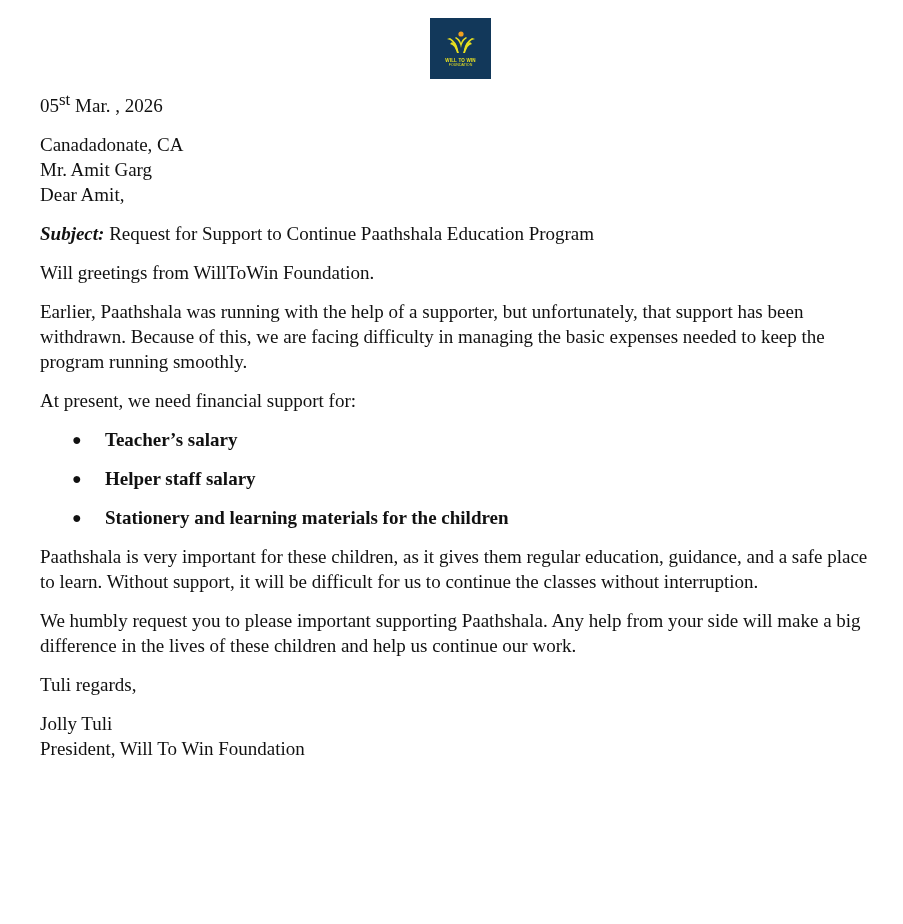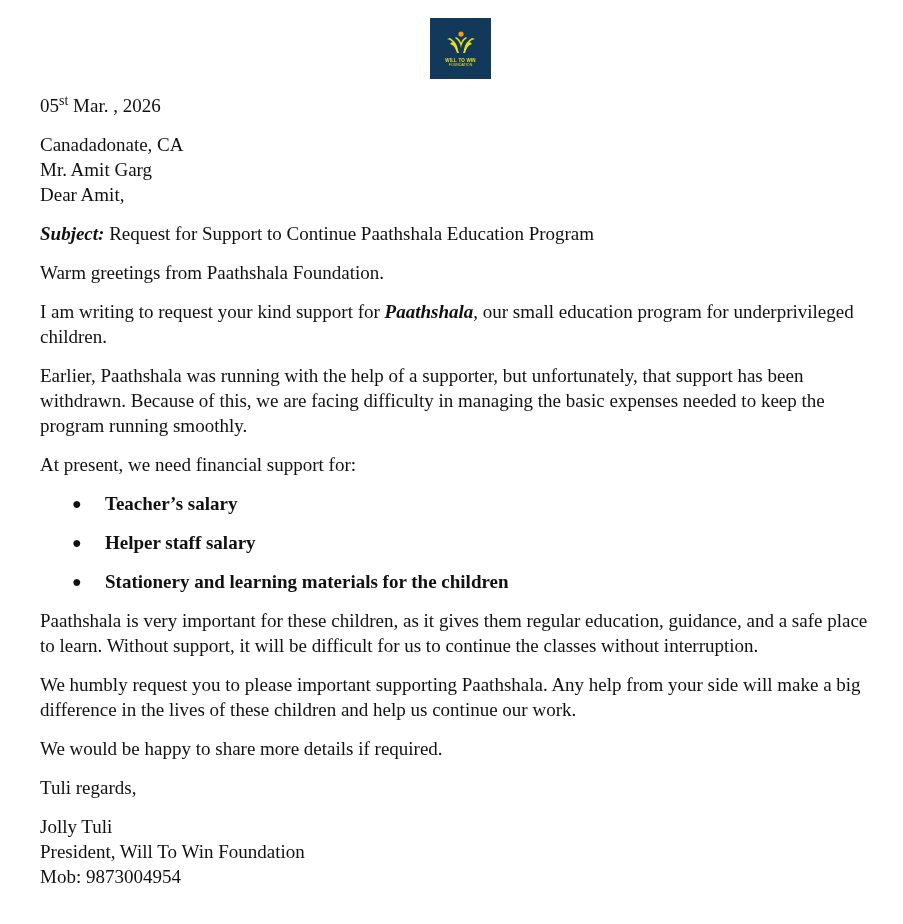--- a/index.html
+++ b/index.html
@@ -11,21 +11,21 @@
   .logo {
     position: absolute; left: 430px; top: 18px; width: 61px; height: 61px;
     background: #12385a; display: flex; flex-direction: column; align-items: center; justify-content: center;
   }
   .logo svg { display: block; }
   .logo .lt { font-family: "Liberation Sans", sans-serif; font-size: 4.5px; color: #e8e020; font-weight: bold; line-height: 5px; text-align: center; letter-spacing: 0.2px; }
   .logo .lt2 { font-family: "Liberation Sans", sans-serif; font-size: 3.6px; color: #e8e020; line-height: 4px; text-align: center; }
   .content { position: absolute; left: 40px; top: 93px; width: 845px; }
   .p { margin: 0; line-height: 25px; }
   .block { margin-bottom: 14px; }
-  .date sup { font-size: 14px; vertical-align: 7px; line-height: 0; }
+  .date sup { font-size: 17px; vertical-align: 7px; line-height: 0; }
   .bold { font-weight: bold; font-style: italic; }
   ul.needs { list-style: none; margin: 0 0 0 0; padding: 0; }
   ul.needs li { position: relative; padding-left: 65px; line-height: 25px; margin-bottom: 14px; font-weight: bold; }
   ul.needs li .bullet { position: absolute; left: 32px; top: 0; font-weight: normal; font-size: 16px; }
 </style>
 </head>
 <body>
 
 <div class="logo">
   <svg width="34" height="28" viewBox="0 0 34 28">
@@ -45,40 +45,37 @@
   <p class="p block date"><span>05</span><sup>st</sup><span> Mar. , 2026</span></p>
 
   <div class="block">
     <p class="p">Canadadonate, CA</p>
     <p class="p">Mr. Amit Garg</p>
     <p class="p">Dear Amit,</p>
   </div>
 
   <p class="p block"><span class="bold">Subject:</span><span> Request for Support to Continue Paathshala Education Program</span></p>
 
-  <p class="p block">Warm greetings from Paathshala Foundation.</p>
+  <p class="p block">Will greetings from WillToWin Foundation.</p>
 
-  <p class="p block"><span>I am writing to request your kind support for </span><span class="bold">Paathshala</span><span>, our small education program for underprivileged children.</span></p>
 
   <p class="p block">Earlier, Paathshala was running with the help of a supporter, but unfortunately, that support has been withdrawn. Because of this, we are facing difficulty in managing the basic expenses needed to keep the program running smoothly.</p>
 
   <p class="p block">At present, we need financial support for:</p>
 
   <ul class="needs">
     <li><span class="bullet">●</span><span>Teacher’s salary</span></li>
     <li><span class="bullet">●</span><span>Helper staff salary</span></li>
     <li><span class="bullet">●</span><span>Stationery and learning materials for the children</span></li>
   </ul>
 
   <p class="p block">Paathshala is very important for these children, as it gives them regular education, guidance, and a safe place to learn. Without support, it will be difficult for us to continue the classes without interruption.</p>
 
   <p class="p block">We humbly request you to please important supporting Paathshala. Any help from your side will make a big difference in the lives of these children and help us continue our work.</p>
 
-  <p class="p block">We would be happy to share more details if required.</p>
 
   <p class="p block">Tuli regards,</p>
 
   <div>
     <p class="p">Jolly Tuli</p>
     <p class="p">President, Will To Win Foundation</p>
-    <p class="p">Mob: 9873004954</p>
   </div>
 </div>
 
 </body></html>

